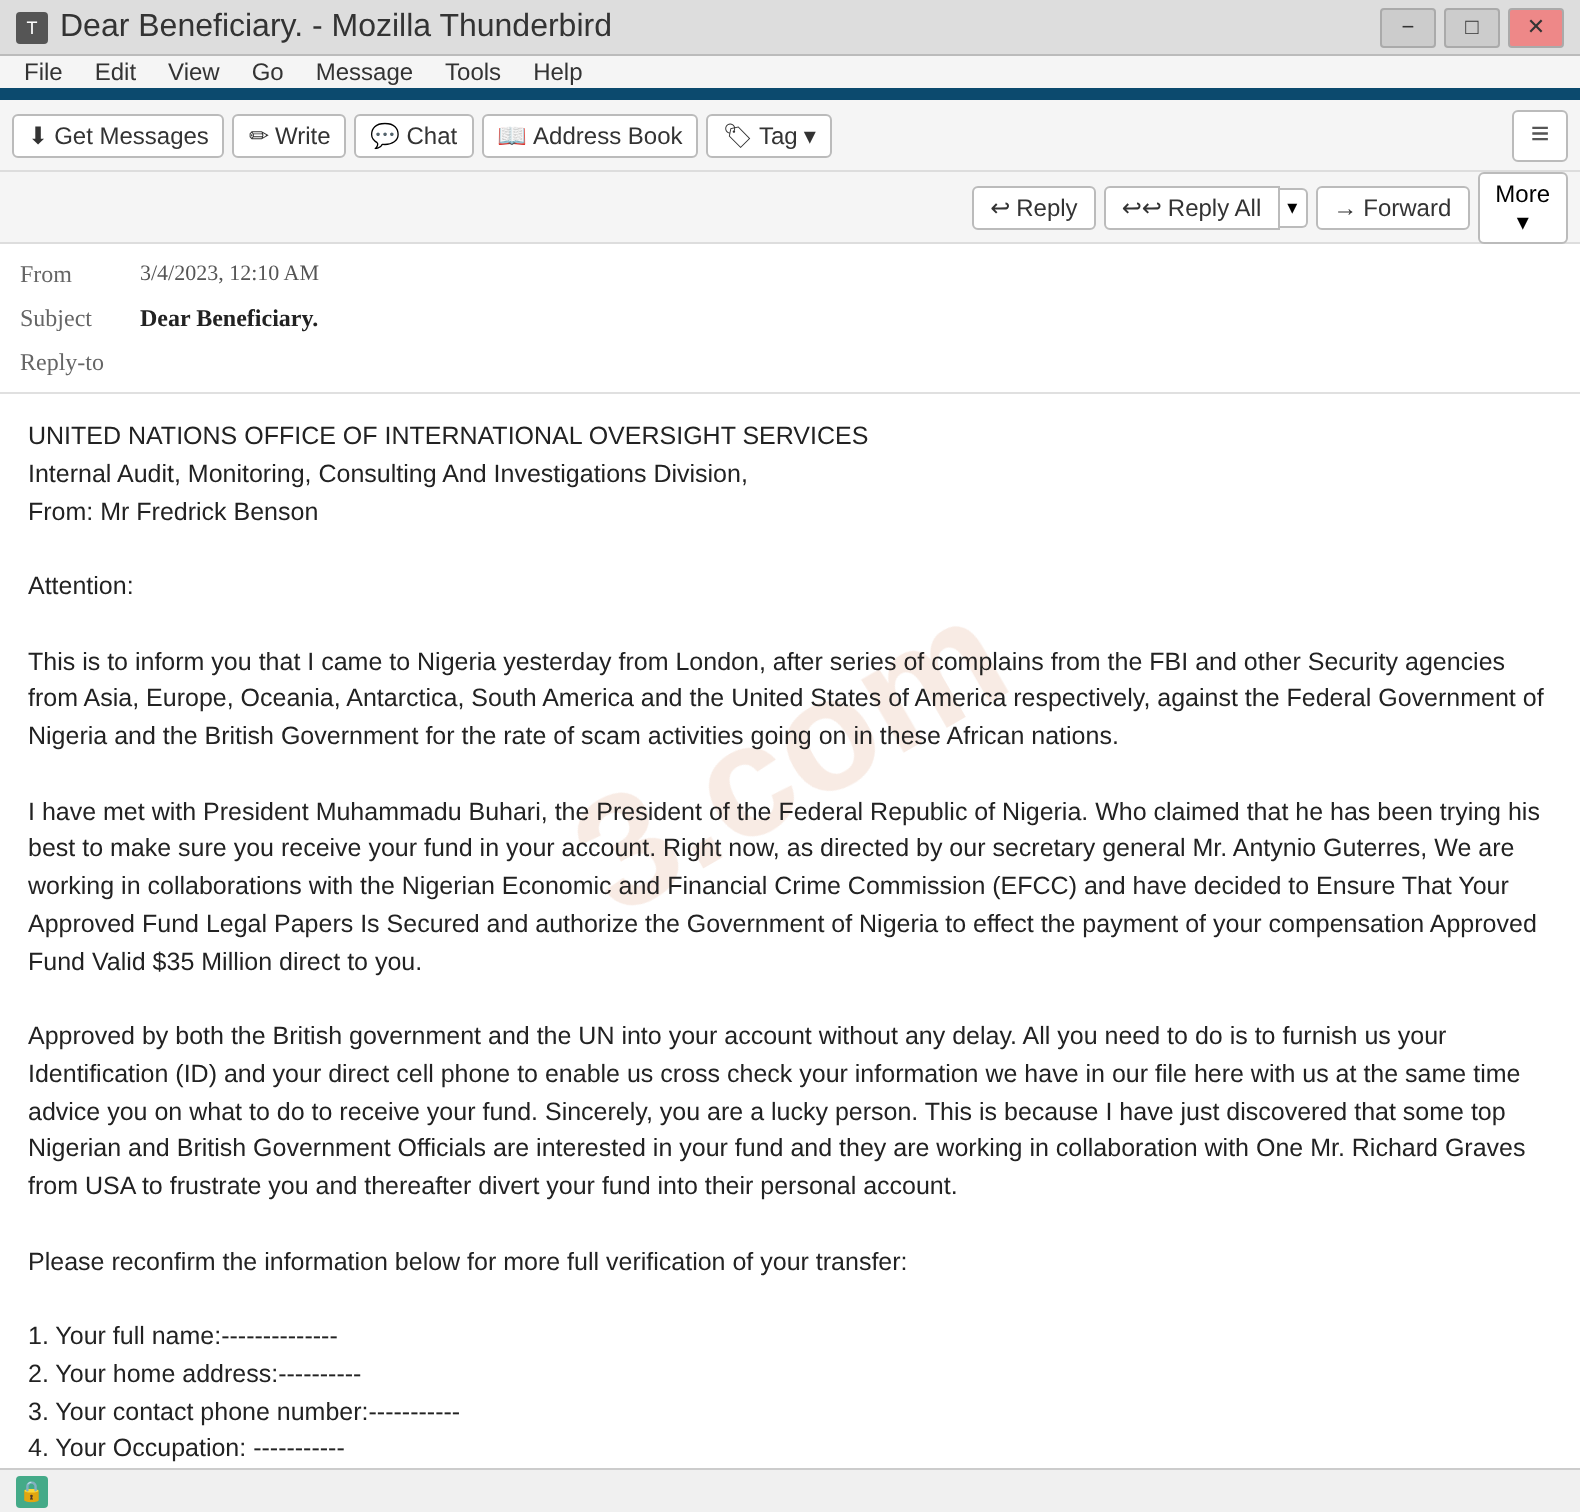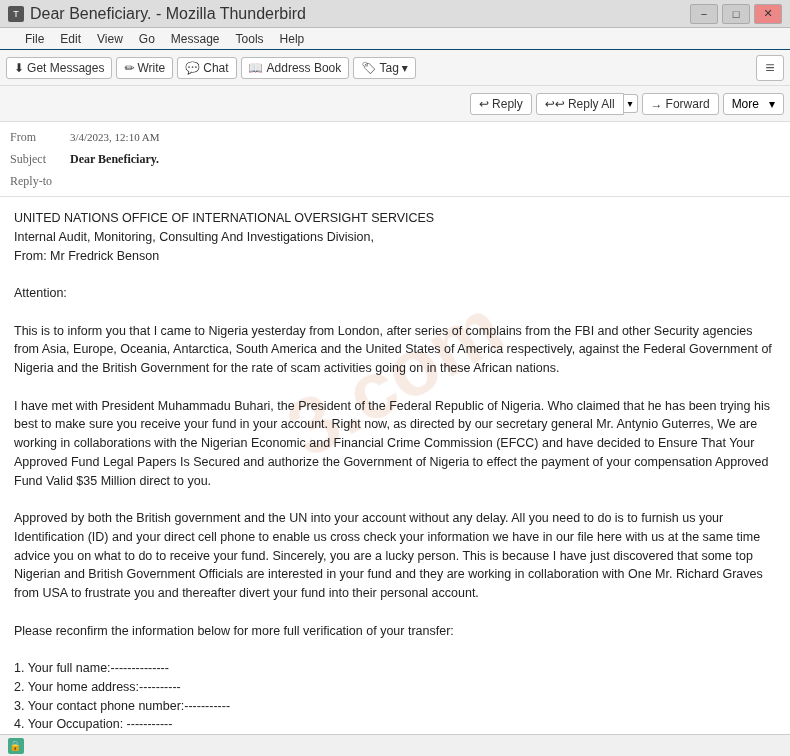--- a/index.html
+++ b/index.html
@@ -53,22 +53,22 @@
       color: #333;
     }
     .titlebar-btn.close { background: #e88; }
 
     
     .menubar {
       background: #f5f5f5;
       height: 22px;
       display: flex;
       align-items: center;
-      padding: 0 19px;
-      border-bottom: 1px solid #0c4a6e;
+      padding: 0 6px;
+      border-bottom: 6px solid #0c4a6e;
       flex-shrink: 0;
       gap: 4px;
     }
     .menu-item {
       padding: 2px 6px;
       font-size: 12px;
       color: #333;
       cursor: pointer;
       border-radius: 2px;
     }
@@ -143,27 +143,28 @@
       padding: 3px 4px;
       border: 1px solid #bbb;
       border-left: none;
       border-radius: 0 3px 3px 0;
       background: #fff;
       cursor: pointer;
       font-size: 10px;
     }
     .action-spacer { flex: 1; }
     .action-more {
-      display: flex; align-items: center; gap: 10px;
+      display: flex; align-items: center; gap: 0;
       padding: 3px 8px;
       border: 1px solid #bbb;
       border-radius: 3px;
       background: #fff;
       cursor: pointer;
       font-size: 12px;
+      flex-direction: column;
     }
 
     
     .header-section {
       background: #fff;
       padding: 4px 10px;
       border-bottom: 1px solid #e0e0e0;
       flex-shrink: 0;
     }
     .header-row {

